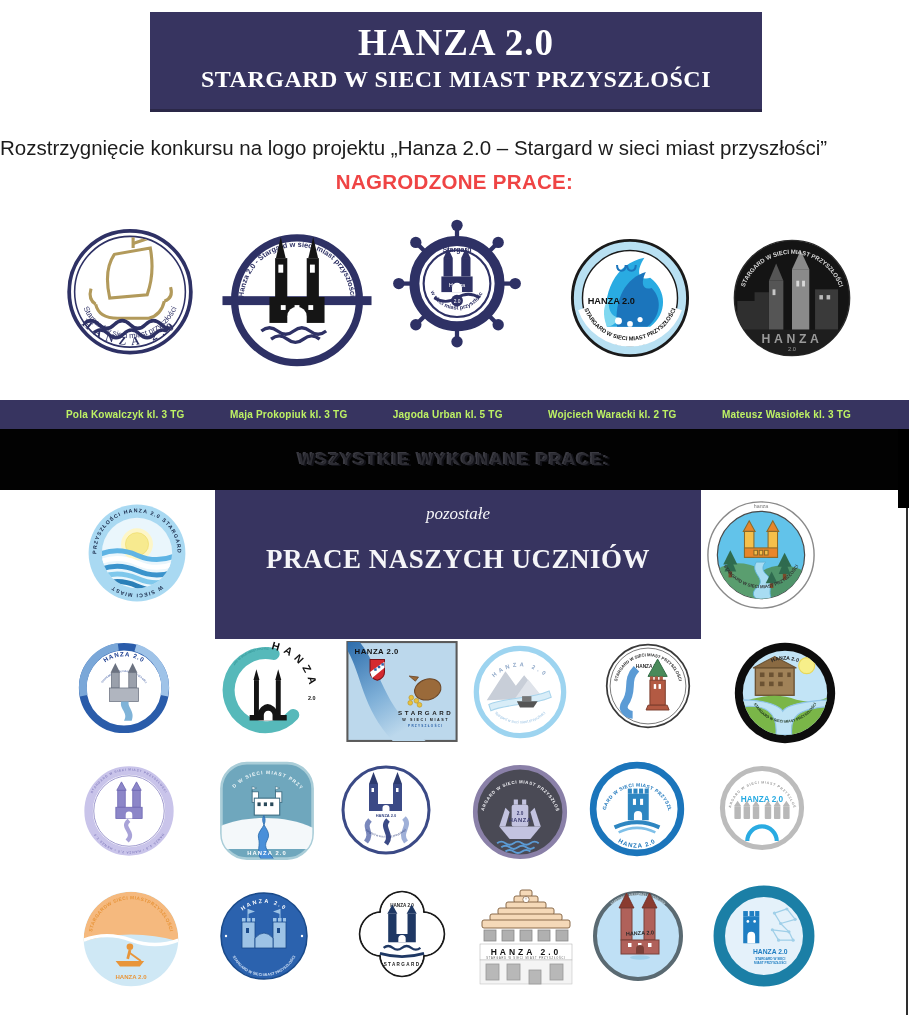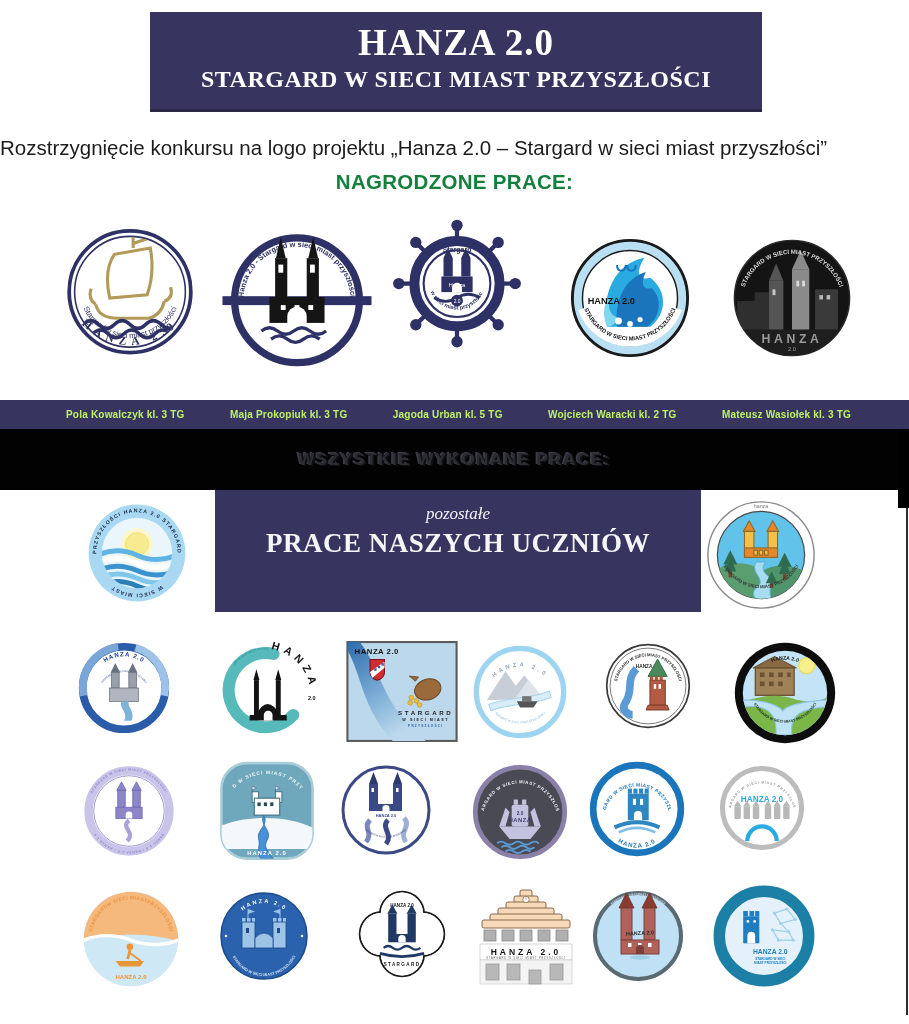--- a/index.html
+++ b/index.html
@@ -3,32 +3,32 @@
 <meta charset="utf-8">
 <style>
   html,body{margin:0;padding:0;background:#fff;}
   body{width:909px;height:1024px;position:relative;font-family:"Liberation Sans",sans-serif;overflow:hidden;}
   .abs{position:absolute;}
   .header-box{left:150px;top:12px;width:612px;height:97px;background:#373460;color:#fff;text-align:center;
     font-family:"Liberation Serif",serif;border-bottom:3px solid #2a2747;}
   .header-title{font-size:37px;font-weight:bold;letter-spacing:1px;margin-top:9px;}
   .header-sub{font-size:24px;font-weight:bold;letter-spacing:.5px;margin-top:2px;}
   .intro{left:0;top:136px;width:909px;text-align:left;font-size:20.5px;color:#1c1c1c;}
-  .awarded{left:0;top:170px;width:909px;text-align:center;font-size:20.5px;font-weight:bold;color:#15803d;letter-spacing:.3px;}
+  .awarded{left:0;top:170px;width:909px;text-align:center;font-size:20.5px;font-weight:bold;color:#ef4444;letter-spacing:.3px;}
   .logo{position:absolute;}
   .names-bar{left:0;top:400px;width:909px;height:29px;background:#373460;display:flex;align-items:center;
     justify-content:space-between;box-sizing:border-box;padding:0 58px 0 66px;}
   .names-bar span{color:#bef264;font-size:10px;font-weight:bold;letter-spacing:.2px;white-space:nowrap;}
   .black-bar{left:0;top:429px;width:909px;height:61px;background:#020202;display:flex;align-items:center;justify-content:center;}
   .glitch{font-size:17px;font-weight:bold;color:#2c2c33;letter-spacing:1.5px;
     text-shadow:2px 1px 0 #101016,-2px -1px 0 #3a3a42;}
-  .students-box{left:215px;top:490px;width:486px;height:122px;background:#373460;color:#f5f5f8;text-align:center;
+  .students-box{left:215px;top:490px;width:486px;height:149px;background:#373460;color:#f5f5f8;text-align:center;
     font-family:"Liberation Serif",serif;box-sizing:border-box;padding-top:14px;}
   .students-pre{font-style:italic;font-size:17px;}
-  .students-title{font-size:27px;font-weight:bold;letter-spacing:.5px;margin-top:4px;}
+  .students-title{font-size:27px;font-weight:bold;letter-spacing:.5px;margin-top:20px;}
   .students-profile{font-size:18px;margin-top:6px;letter-spacing:.3px;}
   .edge-notch{right:0;top:429px;width:11px;height:79px;background:#000;}
   .edge-line{right:1px;top:508px;width:2px;height:507px;background:#2e2e2e;}
   svg text{font-family:"Liberation Sans",sans-serif;}
   svg .serif{font-family:"Liberation Serif",serif;}
 </style>
 </head>
 <body>
 
 <div class="abs header-box">

